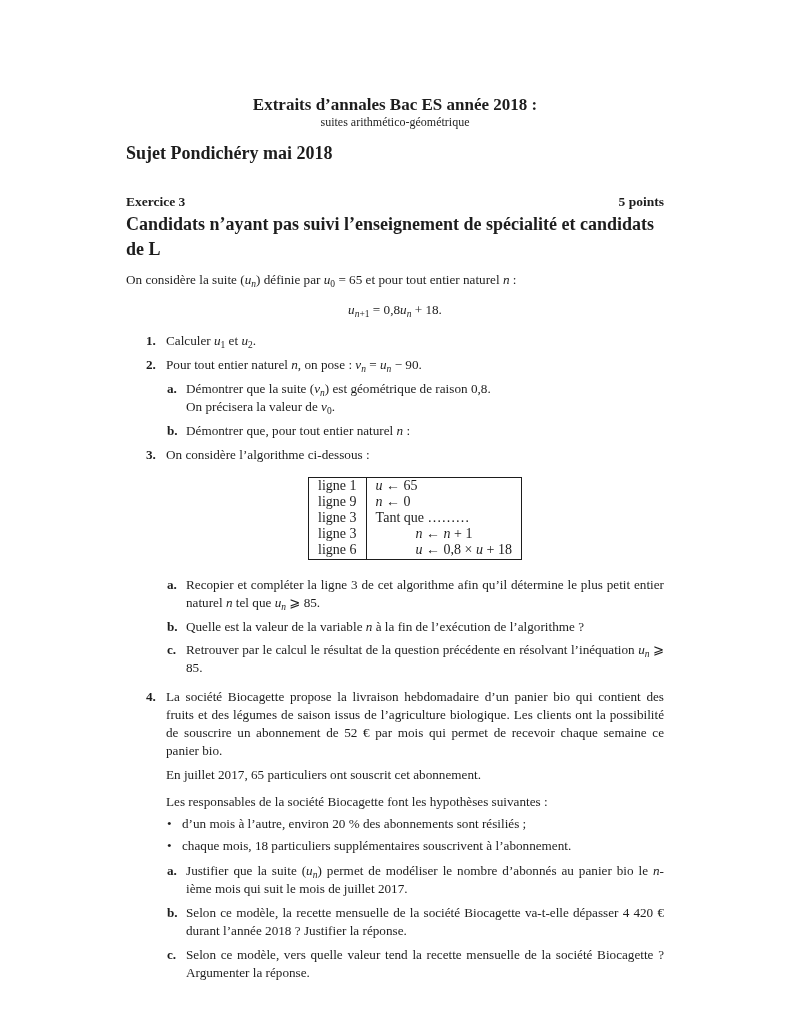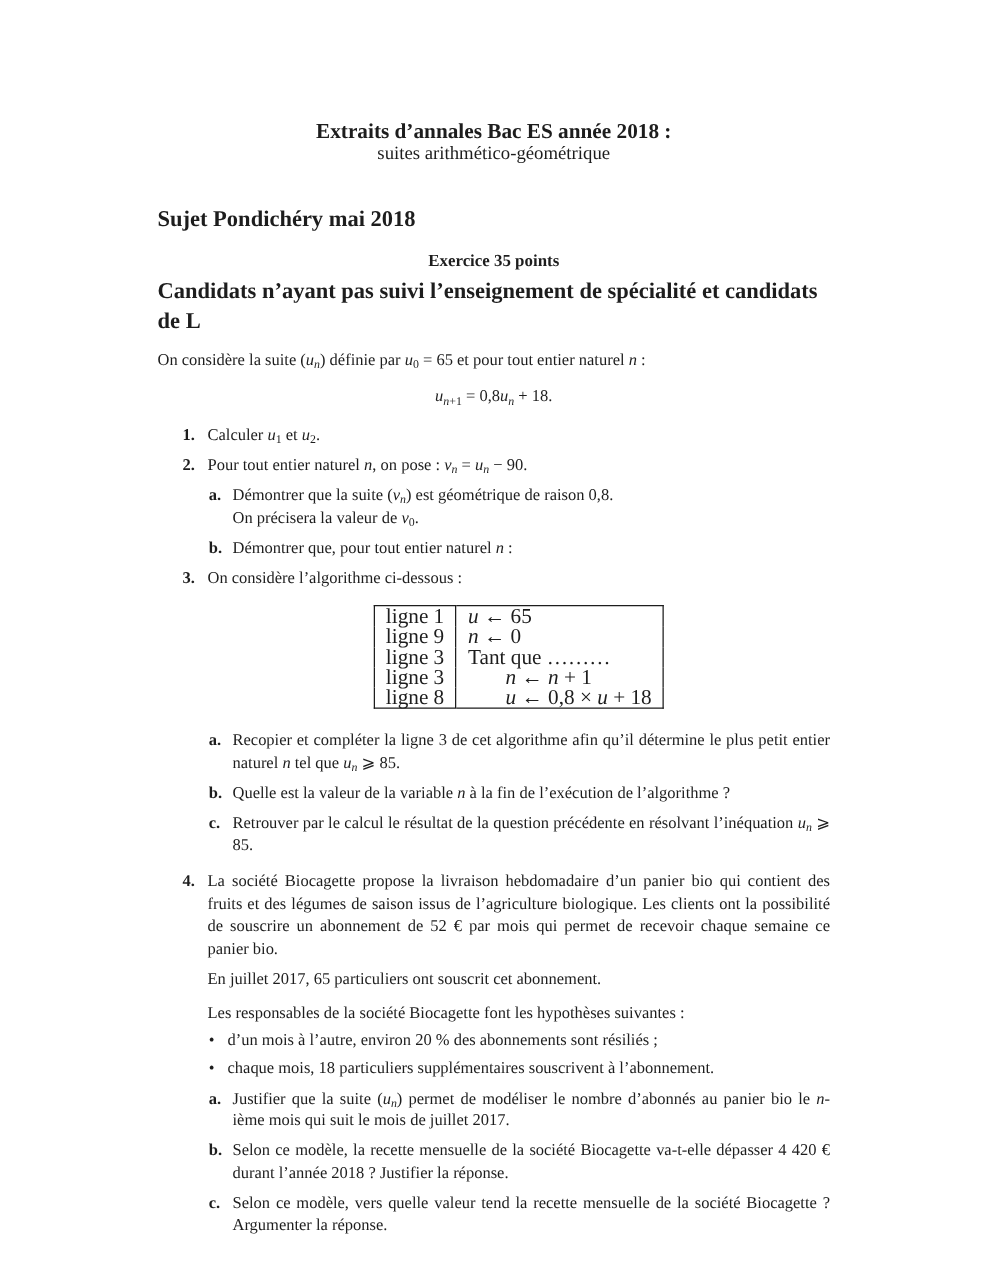--- a/index.html
+++ b/index.html
@@ -6,48 +6,48 @@
   .page {
     position:relative; width:791px; height:1024px; overflow:hidden;
     background:#ffffff; color:#1d1d1d;
     font-family:"Liberation Serif","DejaVu Serif",serif;
     font-size:13.2px; line-height:1.36;
   }
   .content { position:absolute; left:126px; top:0; width:538px; }
 
   .doc-title { padding-top:95px; text-align:center; line-height:1.18; }
   .title-l1 { font-size:17px; font-weight:bold; }
-  .title-l2 { font-size:15px; }
+  .title-l2 { font-size:12px; }
 
-  .sujet { margin-top:30px; font-size:18px; font-weight:bold; }
+  .sujet { margin-top:12px; font-size:18px; font-weight:bold; }
 
-  .ex-row { margin-top:13px; display:flex; justify-content:center; font-size:13.5px; font-weight:bold; }
+  .ex-row { margin-top:27px; display:flex; justify-content:space-between; font-size:13.5px; font-weight:bold; }
   .audience { font-size:18px; font-weight:bold; margin-top:1px; }
 
   .intro { margin-top:10px; text-align:justify; }
 
   .eq { text-align:center; margin:12px 0 13px 0; }
 
   .qlist { margin-top:2px; }
   .item { display:flex; margin:0 0 6px 20px; }
   .item > .num { width:20px; flex:none; font-weight:bold; }
   .item > .body { flex:1; text-align:justify; }
 
   .sub { display:flex; margin-top:6px; padding-left:1px; }
   .sub > .num { width:19px; flex:none; font-weight:bold; }
   .sub > .body { flex:1; text-align:justify; }
 
   .bullet { display:flex; margin-top:4px; padding-left:1px; }
   .bullet > .dot { width:15px; flex:none; }
   .bullet > .body { flex:1; text-align:justify; }
 
-  .algo { border-collapse:collapse; margin:13px auto 16px auto; font-size:17px; border:1.4px solid #1d1d1d; }
+  .algo { border-collapse:collapse; margin:13px auto 16px auto; font-size:14px; border:1.4px solid #1d1d1d; }
   .algo td { padding:0 9px; line-height:16.2px; white-space:nowrap; text-align:left; }
   .algo td.lineno { border-right:1.4px solid #1d1d1d; }
-  .algo td.code.ind { padding-left:39px; }
+  .algo td.code.ind { padding-left:49px; }
 
   .p2 { margin-top:6px; }
   .p3 { margin-top:9px; }
   p { margin:0; }
 
   sub { font-size:0.72em; vertical-align:-0.28em; line-height:0; }
   sup { font-size:0.72em; vertical-align:0.5em; line-height:0; }
   i { font-style:italic; }
 </style>
 </head>
@@ -115,21 +115,21 @@
               </tr>
               <tr>
                 <td class="lineno">ligne 3</td>
                 <td class="code">Tant que ………</td>
               </tr>
               <tr>
                 <td class="lineno">ligne 3</td>
                 <td class="code ind"><i>n</i> ← <i>n</i> + 1</td>
               </tr>
               <tr>
-                <td class="lineno">ligne 8</td>
+                <td class="lineno">ligne 6</td>
                 <td class="code ind"><i>u</i> ← 0,8 × <i>u</i> + 18</td>
               </tr>
             </tbody>
           </table>
 
           <div class="sub">
             <span class="num">a.</span>
             <div class="body">Recopier et compléter la ligne 3 de cet algorithme afin qu’il détermine le plus petit entier naturel <i>n</i> tel que <i>u</i><sub><i>n</i></sub> ⩾ 85.</div>
           </div>
           <div class="sub">

